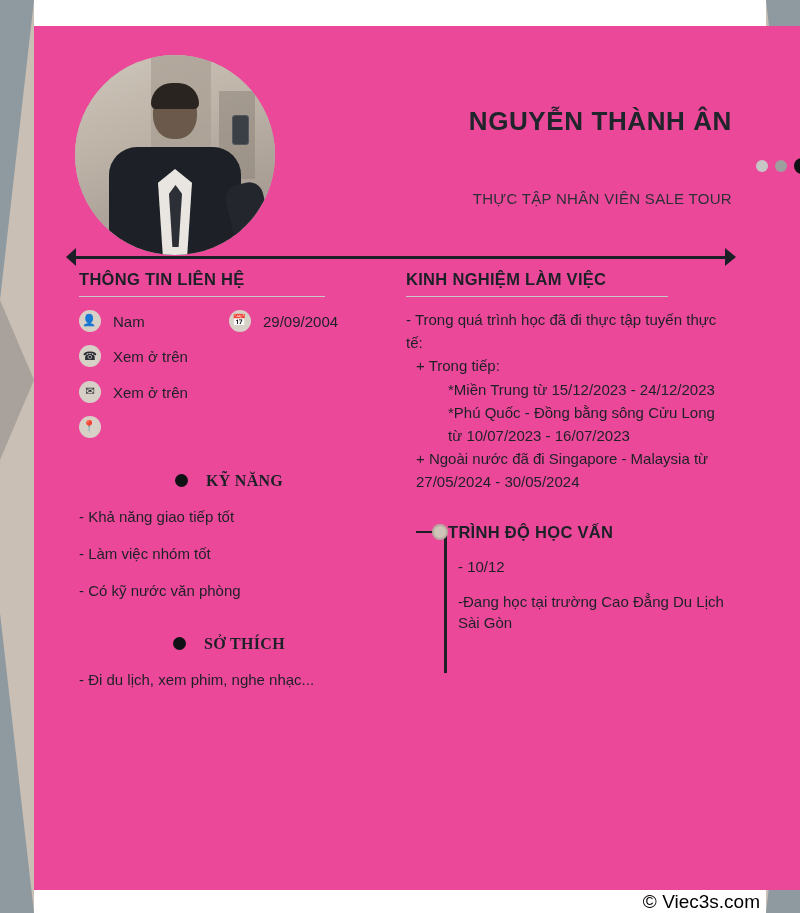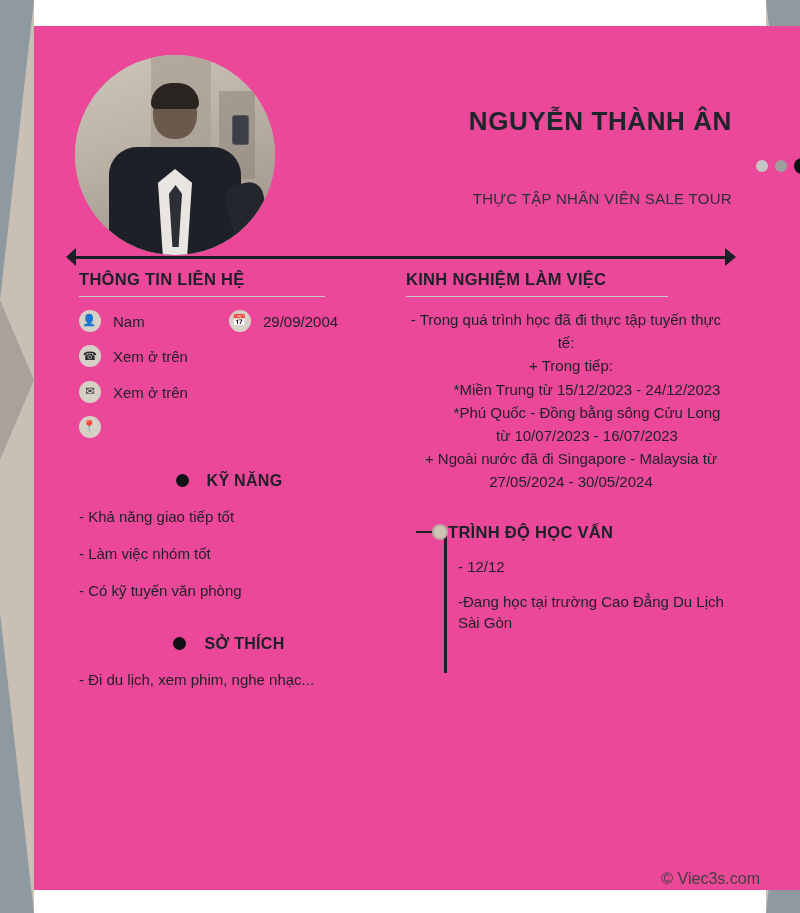--- a/index.html
+++ b/index.html
@@ -260,36 +260,35 @@
   .bullet-head {
     display: flex; align-items: center;
     justify-content: center;
     gap: 18px;
     margin-top: 34px;
   }
   .bullet-dot {
     width: 13px; height: 13px; border-radius: 50%;
     background: #101114;
   }
-  .bullet-head .section-title { font-size: 16px; }
+  .bullet-head .section-title { font-size: 16px; font-family: Liberation Serif, serif; }
   .list-line {
     font-size: 15px;
     color: #1d2127;
     margin-top: 16px;
     line-height: 1.4;
   }
   .just { text-align: justify; }
 
   
   .exp-body {
     margin-top: 12px;
     font-size: 15px;
     line-height: 1.5;
     color: #1d2127;
-    text-align: center;
   }
   .exp-body p { margin-bottom: 1px; }
   .indent1 { padding-left: 10px; }
   .indent2 { padding-left: 42px; }
 
   
   .edu {
     position: relative;
     margin-top: 30px;
     padding-left: 42px;
@@ -316,23 +315,23 @@
     font-size: 15px;
     color: #1d2127;
     margin-top: 14px;
     margin-left: 10px;
     line-height: 1.4;
   }
 
   
   .footer {
     position: absolute;
-    right: 40px; bottom: 25px;
-    font-size: 16px;
-    color: #404040;
+    right: 40px; bottom: 0;
+    font-size: 19px;
+    color: #000000;
   }
 </style>
 </head>
 <body>
 
 <div id="page">
 
   <div class="bg-band left"></div>
   <div class="bg-band right"></div>
   <div class="bg-wedge tl"></div>
@@ -411,21 +410,21 @@
           </div>
         </div>
 
         <div>
           <div class="bullet-head">
             <span class="bullet-dot"></span>
             <span class="section-title">KỸ NĂNG</span>
           </div>
           <div class="list-line">- Khả năng giao tiếp tốt</div>
           <div class="list-line">- Làm việc nhóm tốt</div>
-          <div class="list-line">- Có kỹ tuyến văn phòng</div>
+          <div class="list-line">- Có kỹ nước văn phòng</div>
         </div>
 
         <div>
           <div class="bullet-head">
             <span class="bullet-dot"></span>
             <span class="section-title">SỞ THÍCH</span>
           </div>
           <div class="list-line just">- Đi du lịch, xem phim, nghe nhạc...</div>
         </div>
 
@@ -444,21 +443,21 @@
             <p class="indent2">*Phú Quốc - Đồng bằng sông Cửu Long từ 10/07/2023 - 16/07/2023</p>
             <p class="indent1">+ Ngoài nước đã đi Singapore - Malaysia từ 27/05/2024 - 30/05/2024</p>
           </div>
         </div>
 
         <div class="edu">
           <div class="hstub"></div>
           <div class="vline"></div>
           <div class="node"></div>
           <div class="section-title">TRÌNH ĐỘ HỌC VẤN</div>
-          <div class="edu-line">- 12/12</div>
+          <div class="edu-line">- 10/12</div>
           <div class="edu-line">-Đang học tại trường Cao Đẳng Du Lịch Sài Gòn</div>
         </div>
 
       </div>
 
     </div>
   </div>
 
   <div class="footer">© Viec3s.com</div>
 

